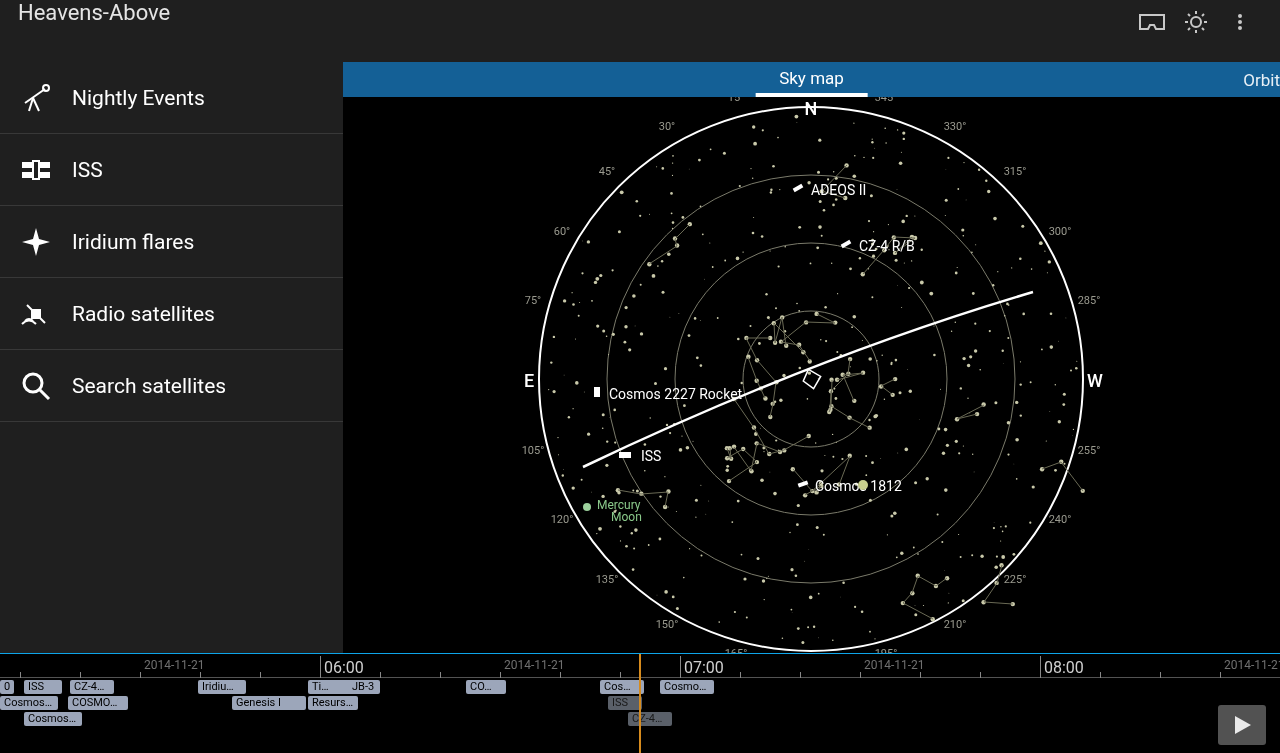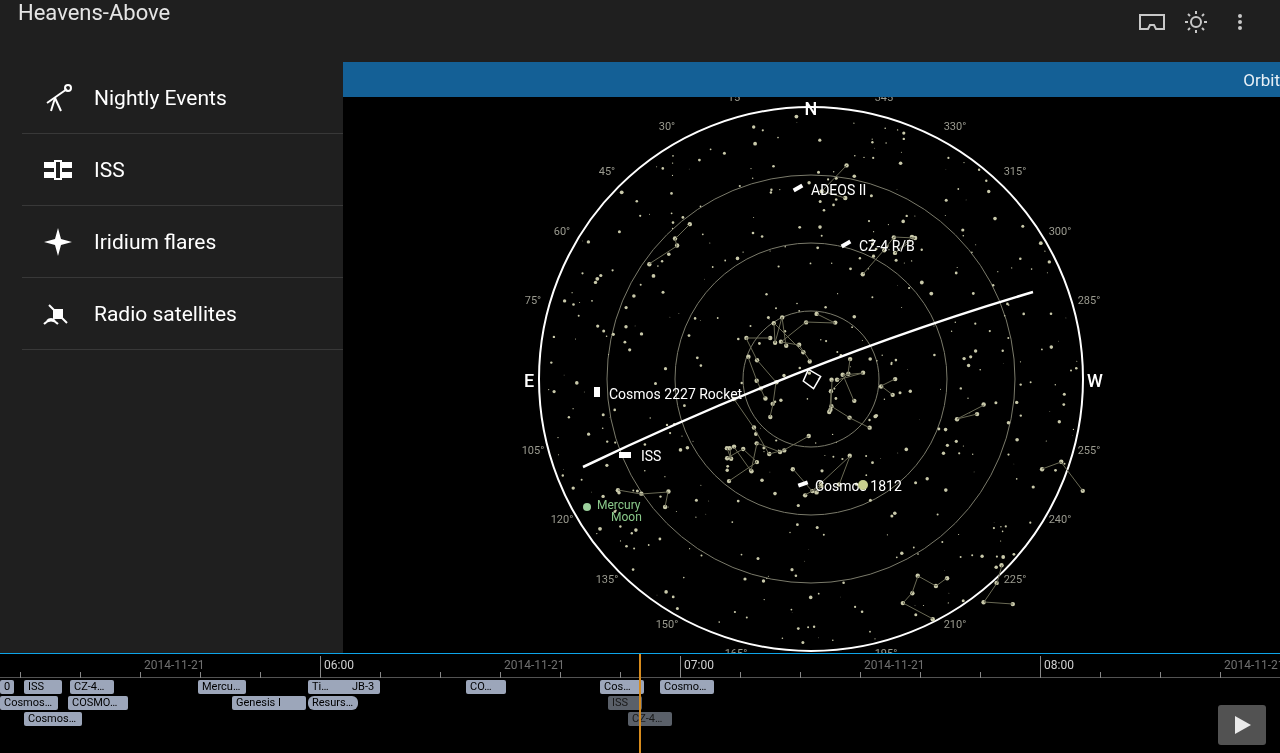--- a/index.html
+++ b/index.html
@@ -25,21 +25,20 @@
 
 
 .main { display:flex; height:591px; }
 .sidebar { width:343px; background:#1f1f1f; }
 .nav-item {
   height:72px;
   display:flex; align-items:center;
   padding-left:18px;
   border-bottom:1px solid #383838;
   cursor:pointer;
-  margin-left:22px;
 }
 .nav-item .icon { width:36px; height:36px; margin-right:18px; display:flex; align-items:center; justify-content:center; }
 .nav-item .label { font-size:21px; color:#fff; }
 
 .content { flex:1; background:#000; position:relative; overflow:hidden; }
 .tabbar {
   height:35px; background:#146096;
   display:flex; align-items:center;
   position:relative;
   font-size:17px;
@@ -68,21 +67,21 @@
 .timeline {
   position:absolute; bottom:0; left:0; right:0;
   height:100px;
   background:#000;
   border-top:1px solid #0ea5e9;
 }
 .ruler { position:relative; height:22px; border-bottom:1px solid #535353; margin-top:2px;}
 .ruler .tick { position:absolute; top:0; height:22px; }
 .ruler .tick .line { position:absolute; bottom:0; left:0; width:1px; height:6px; background:#888; }
 .ruler .tick .line.long { height:22px; }
-.ruler .tick .hlabel { position:absolute; top:2px; left:4px; font-size:12px; color:#d0d0d0; white-space:nowrap; }
+.ruler .tick .hlabel { position:absolute; top:2px; left:4px; font-size:16px; color:#d0d0d0; white-space:nowrap; }
 .ruler .tick .dlabel { position:absolute; top:2px; left:4px; font-size:12px; color:#707070; white-space:nowrap; }
 
 .passes { position:relative; height:64px; margin-top:2px;}
 .pass-chip {
   position:absolute;
   height:14px; line-height:14px;
   padding:0 4px;
   font-size:11px;
   color:#000;
   background:#9ca6ba;
@@ -185,24 +184,38 @@
               <rect x="13" y="13" width="8" height="8" fill="#fff"></rect>
               <line x1="8" y1="8" x2="13" y2="13"></line>
               <line x1="26" y1="26" x2="21" y2="21"></line>
               <path d="M6 24 q4 -4 8 0"></path>
               <path d="M3 27 q7 -7 14 0"></path>
             </g>
           </svg>
       </span>
       <span class="label">Radio satellites</span>
     </div>
+    <div class="nav-item">
+      <span class="icon">
+        <svg width="34" height="34" viewBox="0 0 34 34">
+            <g stroke="#fff" stroke-width="3" fill="none">
+              <circle cx="14" cy="14" r="9"></circle>
+              <line x1="21" y1="21" x2="30" y2="30"></line>
+            </g>
+          </svg>
+      </span>
+      <span class="label">Search satellites</span>
+    </div>
   </div>
 
   <div class="content">
     <div class="tabbar">
+      <div class="tab-active">
+          <span>Sky map</span>
+        </div>
       <div class="tab-right"><span>Orbit</span></div>
     </div>
 
     <div class="sky">
       <svg viewBox="0 0 937 556">
 
         <g fill="none" stroke="#7a7a6a" stroke-width="1">
           <circle cx="468" cy="282" r="272" stroke="#fff" stroke-width="2"></circle>
           <circle cx="468" cy="282" r="204"></circle>
           <circle cx="468" cy="282" r="136"></circle>
@@ -911,24 +924,24 @@
       </div>
       <div class="tick" style="left: 1280px;"></div>
     </div>
   <div class="passes" id="passes">
       <div class="pass-chip" style="left: 0px; top: 0px;">0</div>
       <div class="pass-chip" style="left: 24px; top: 0px; width: 38px;">ISS</div>
       <div class="pass-chip" style="left: 70px; top: 0px; width: 44px;">CZ-4…</div>
       <div class="pass-chip" style="left: 0px; top: 16px; width: 58px;">Cosmos 7…</div>
       <div class="pass-chip" style="left: 68px; top: 16px; width: 60px;">COSMO…</div>
       <div class="pass-chip" style="left: 24px; top: 32px; width: 58px;">Cosmos…</div>
-      <div class="pass-chip" style="left: 198px; top: 0px; width: 48px;">Mercury…</div>
+      <div class="pass-chip" style="left: 198px; top: 0px; width: 48px;">Iridium…</div>
       <div class="pass-chip" style="left: 232px; top: 16px; width: 74px;">Genesis I</div>
       <div class="pass-chip" style="left: 308px; top: 0px; width: 52px;">Ti…</div>
-      <div class="pass-chip" style="left: 308px; top: 16px; width: 50px; border-radius: 6px;">Resurs…</div>
+      <div class="pass-chip" style="left: 308px; top: 16px; width: 50px;">Resurs…</div>
       <div class="pass-chip" style="left: 348px; top: 0px; width: 32px;">JB-3</div>
       <div class="pass-chip" style="left: 466px; top: 0px; width: 40px;">CO…</div>
       <div class="pass-chip" style="left: 600px; top: 0px; width: 44px;">Cosm…</div>
       <div class="pass-chip dim" style="left: 608px; top: 16px; width: 34px;">ISS</div>
       <div class="pass-chip dim" style="left: 628px; top: 32px; width: 44px;">CZ-4…</div>
       <div class="pass-chip" style="left: 660px; top: 0px; width: 54px;">Cosmos…</div>
     </div>
   <div class="cursor-line" id="timeline-cursor" style="left: 639px;"></div>
   <div class="play-btn">
     <svg width="22" height="22" viewBox="0 0 22 22">

